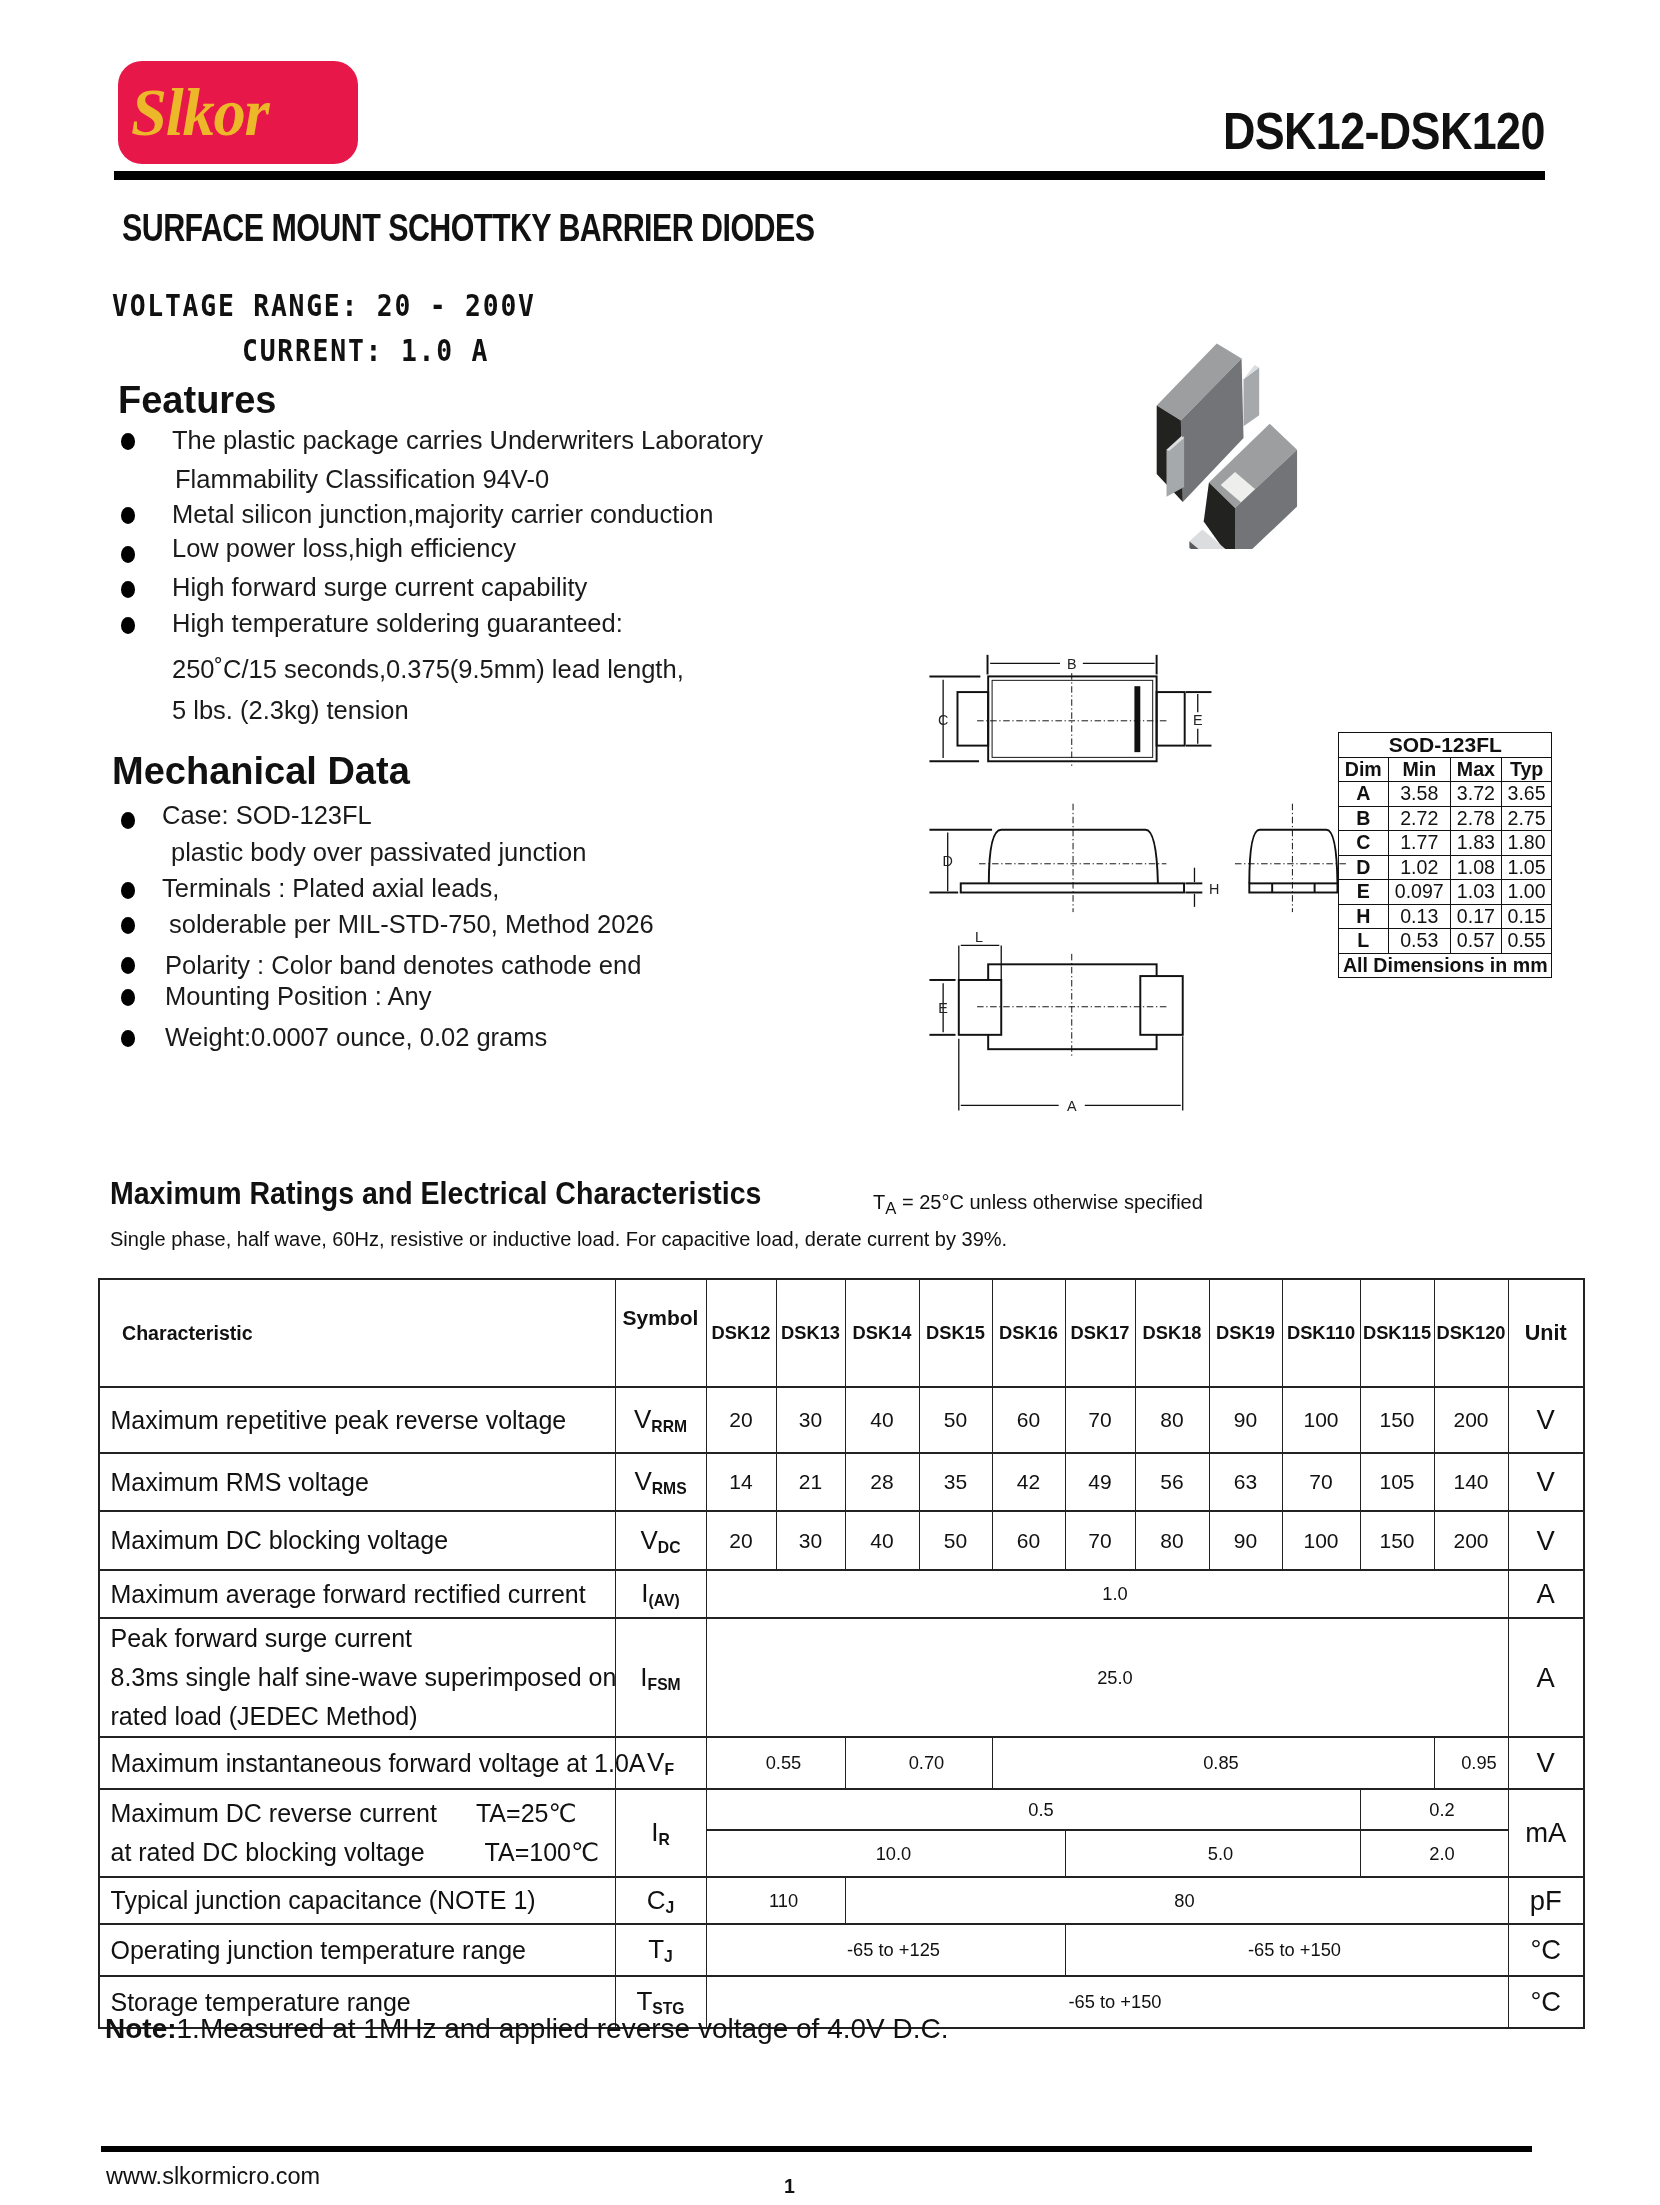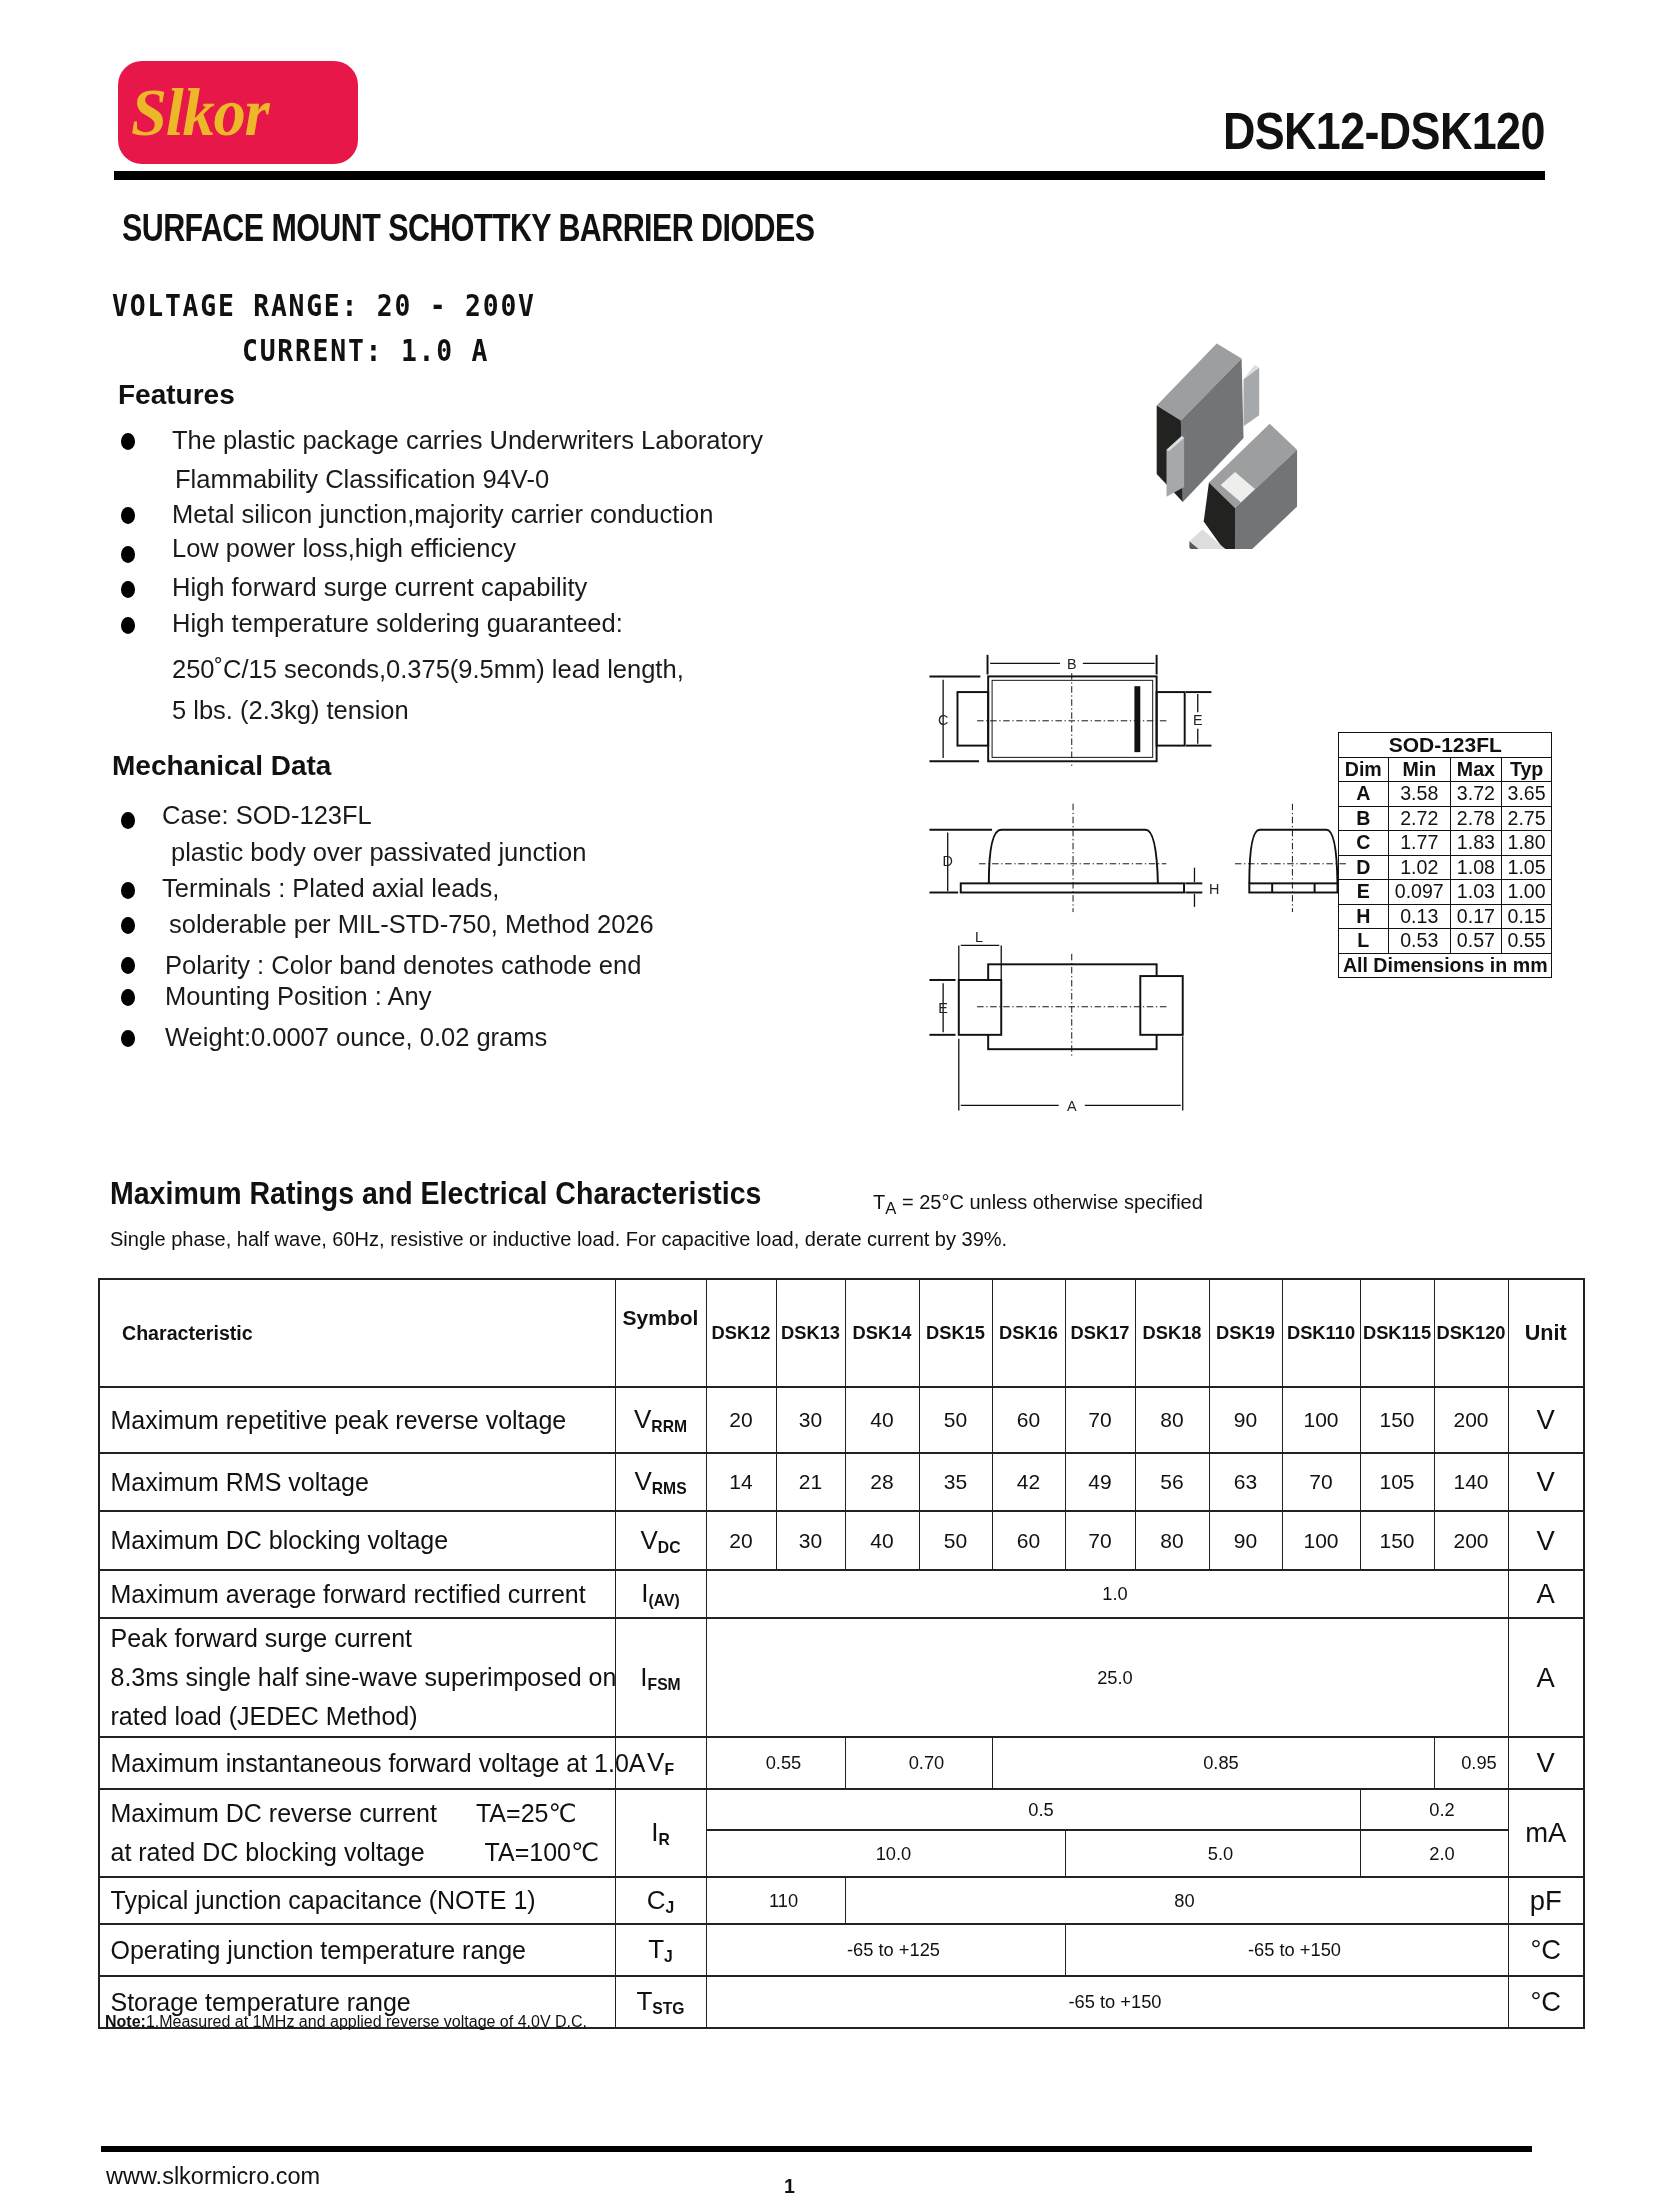--- a/index.html
+++ b/index.html
@@ -16,21 +16,21 @@
                 transform: scaleX(0.88); transform-origin: right; }
   .rule-top { left: 114px; top: 171px; width: 1431px; height: 8.5px; background: #000; }
   .subtitle { left: 122px; top: 206px; font-size: 39px; font-weight: bold; letter-spacing: -0.7px;
               transform: scaleX(0.78); transform-origin: left; white-space: nowrap; }
 
   .spec-line { font-size: 30px; font-weight: bold; letter-spacing: 2px; white-space: nowrap;
                font-family: "DejaVu Sans Mono", "Liberation Mono", monospace; transform: scaleX(0.88); transform-origin: left; }
   .spec1 { left: 112px; top: 288px; }
   .spec2 { left: 242px; top: 333px; }
 
-  .h2 { font-size: 28px; font-weight: bold; white-space: nowrap; }
+  .h2 { font-size: 38px; font-weight: bold; white-space: nowrap; }
   .features-h { left: 118px; top: 379px; }
   .mech-h { left: 112px; top: 750px; }
 
   .bl { font-size: 25.5px; white-space: nowrap; color: #1a1a1a; }
   .bullet { position: absolute; width: 14.4px; height: 17px; border-radius: 50%; background: #000; }
 
   
   .pkg3d { left: 1137px; top: 314px; width: 294px; height: 235px; }
   .dims { left: 902px; top: 627px; width: 457px; height: 484px; }
 
@@ -59,21 +59,21 @@
   .main th.unit-h { font-size: 21.6px; }
   .main td.char { text-align: left; padding-left: 10.5px; font-size: 25px; line-height: 39px;
                   transform-origin: left; white-space: nowrap; }
   .main td.sym { font-size: 26px; }
   .main td.sym sub { font-size: 15.7px; font-weight: bold; vertical-align: -3.9px; }
   .main td.val { font-size: 21px; }
   .main td.val-sm { font-size: 18.3px; padding-left: 16px; }
   .main td.unit { font-size: 27.4px; }
   .char-cond { display: inline-block; margin-left: 39px; }
 
-  .note { left: 105px; top: 2013px; font-size: 16px; white-space: nowrap; }
+  .note { left: 105px; top: 2013px; font-size: 28px; white-space: nowrap; }
   .note b { font-weight: bold; }
 
   .rule-bottom { left: 101px; top: 2146px; width: 1431px; height: 5.9px; background: #000; }
   .footer-url { left: 106px; top: 2163px; font-size: 23.5px; }
   .page-num { left: 784px; top: 2175px; font-size: 19.6px; font-weight: bold; }
 </style>
 </head>
 <body>
 
 <div class="abs logo">

